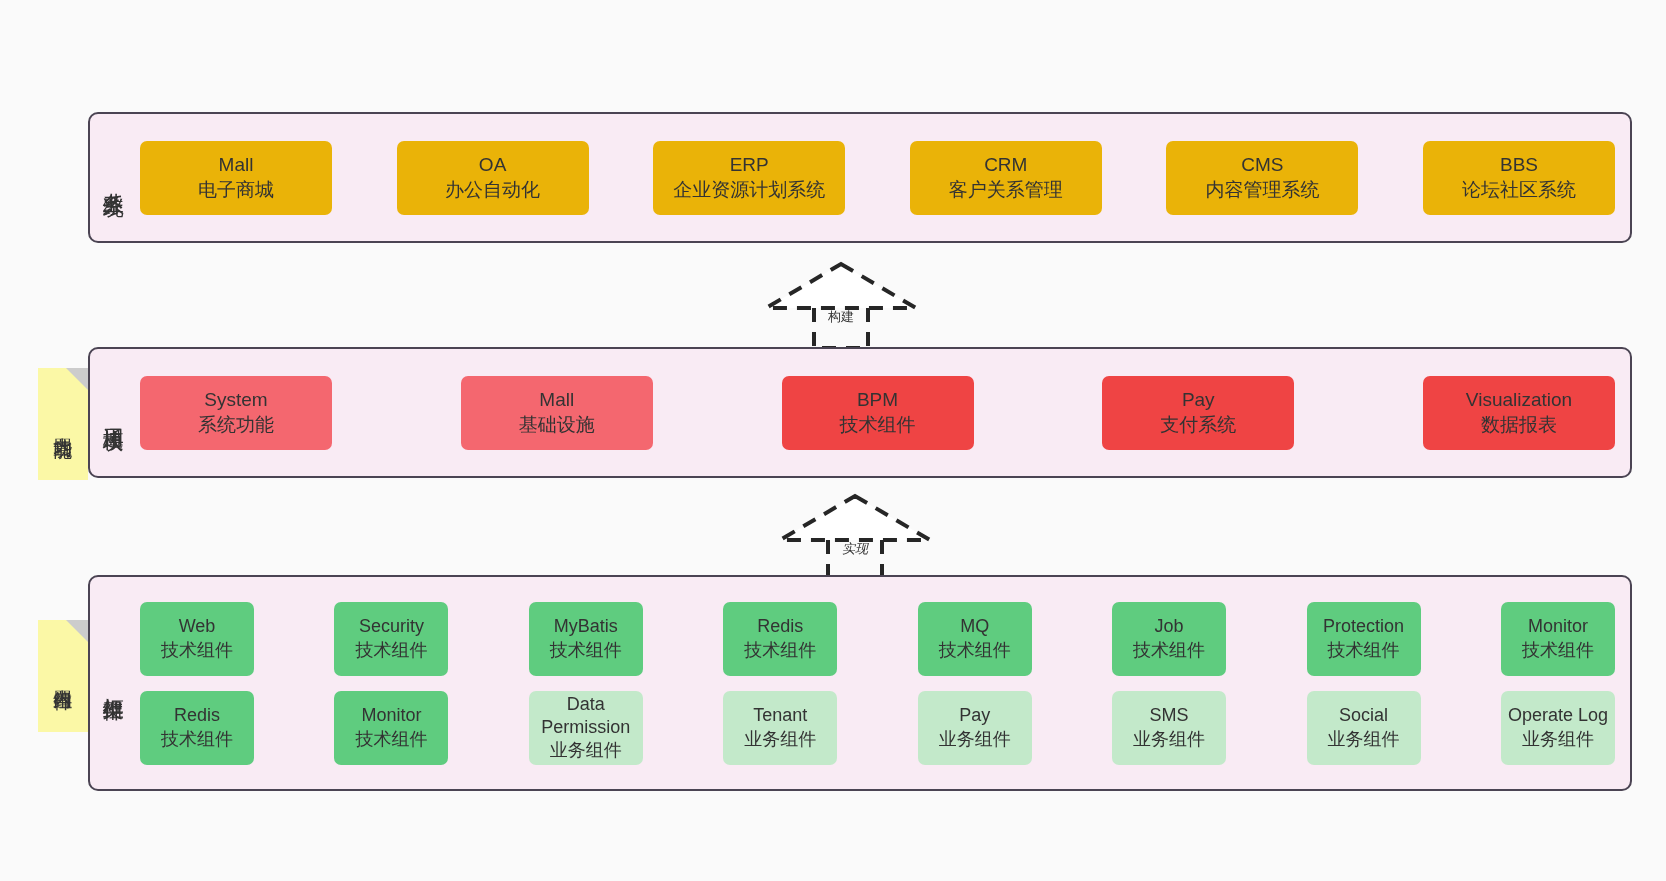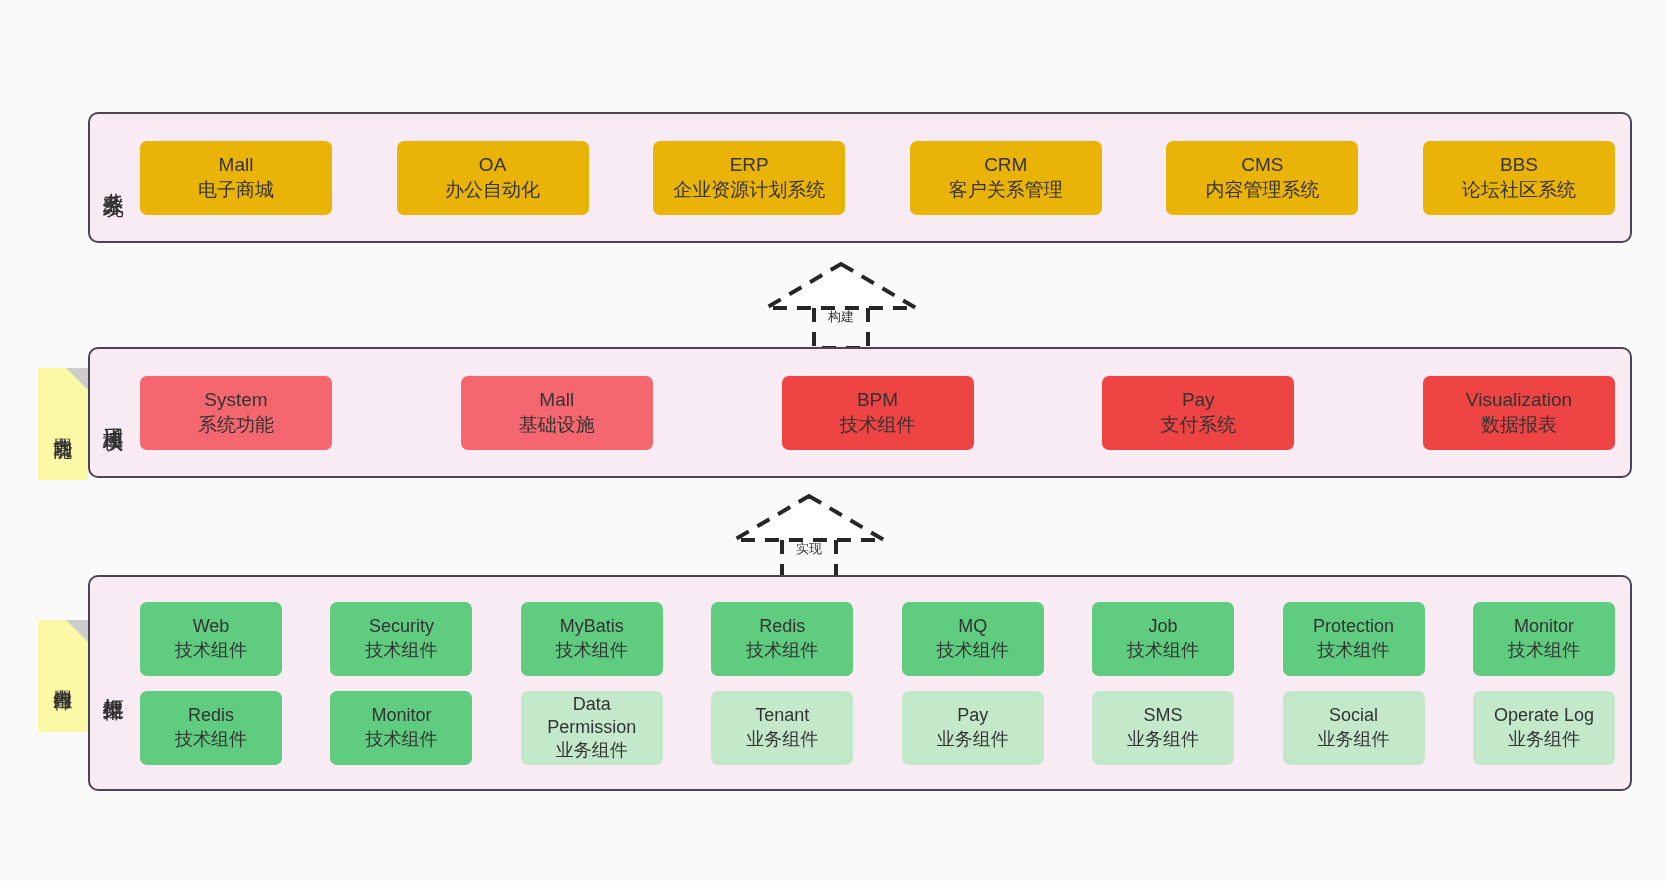--- a/index.html
+++ b/index.html
@@ -90,21 +90,21 @@
   #layer-business .cell { width: 192px; height: 74px; }
 
   
   #layer-modules { left: 88px; top: 347px; width: 1544px; height: 131px; }
   #layer-modules .layer-body { padding-right: 15px; }
   #layer-modules .cell { width: 192px; height: 74px; }
 
   
   #layer-framework { left: 88px; top: 575px; width: 1544px; height: 216px; }
   #layer-framework .layer-body { padding-right: 15px; gap: 15px; }
-  #layer-framework .cell { width: 142px; height: 74px; font-size: 18px; }
+  #layer-framework .cell { width: 114px; height: 74px; font-size: 18px; }
 
   
   .note {
     position: absolute;
     box-sizing: border-box;
     background: #fbf8a6;
     display: flex;
     align-items: center;
     justify-content: center;
     font-size: 19px;
@@ -136,21 +136,21 @@
     transform: translateX(-50%);
     top: 38px;
     font-size: 13px;
     color: #333;
     background: transparent;
     white-space: nowrap;
     padding: 0 3px;
     margin-top: 8px;
   }
   #arrow-build     { left: 756px; top: 262px; width: 170px; height: 78px; }
-  #arrow-implement { left: 724px; top: 494px; width: 170px; height: 78px; }
+  #arrow-implement { left: 770px; top: 494px; width: 170px; height: 78px; font-style: italic; }
 </style>
 </head>
 <body>
 
 <div class="layer" id="layer-business">
   <div class="layer-title">业务系统</div>
   <div class="layer-body">
     <div class="row">
       <div class="cell c-blue">
         <span class="en">Mall</span>

